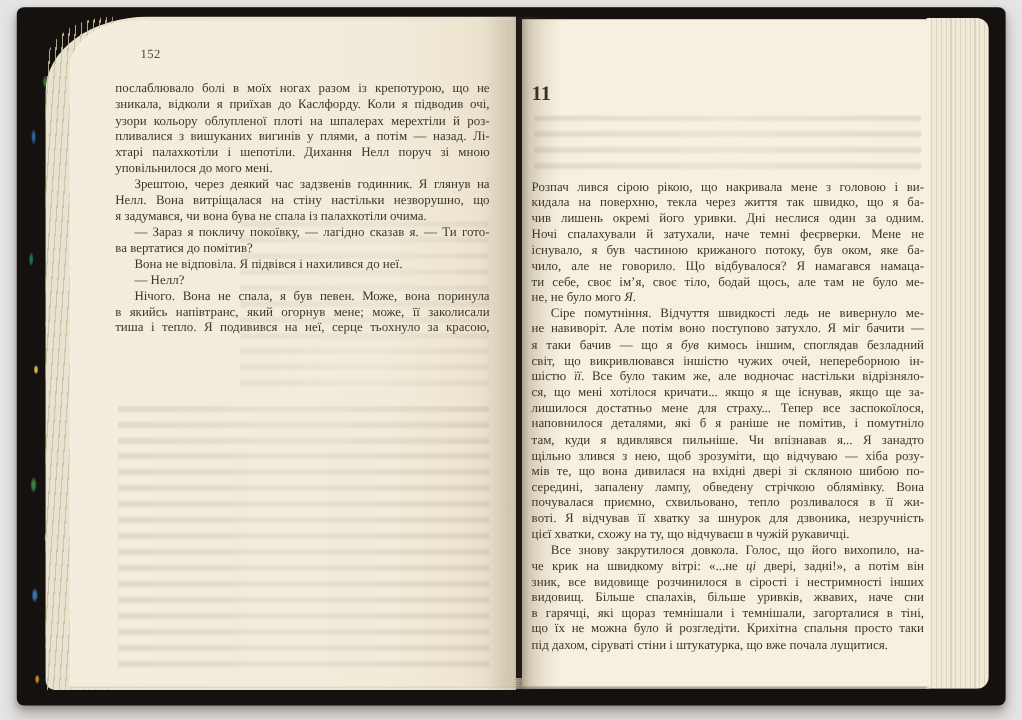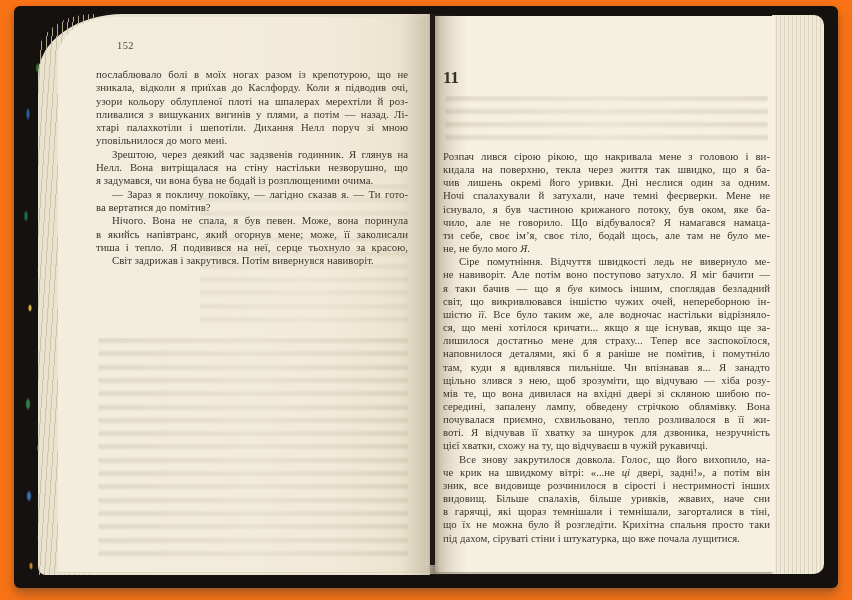--- a/index.html
+++ b/index.html
@@ -1,18 +1,18 @@
 <!DOCTYPE html>
 <html><head>
 <meta charset="utf-8">
 <style>
   html,body { margin:0; padding:0; }
   .scene {
     position:relative; width:852px; height:600px;
-    background:#f97316; overflow:hidden;
+    background:#e5e5e5; overflow:hidden;
     font-family:"Liberation Serif", serif;
   }
   
   .cover {
     position:absolute; left:14px; top:6px; width:824px; height:582px;
     background:#14110f; border-radius:6px;
     box-shadow:0 7px 12px rgba(70,60,48,.35), 0 2px 4px rgba(70,60,48,.25);
   }
   .deco-edge {
     position:absolute; left:2px; top:4px; width:36px; height:572px;
@@ -120,33 +120,36 @@
         <div class="line">послаблювало болі в моїх ногах разом із крепотурою, що не</div>
         <div class="line">зникала, відколи я приїхав до Каслфорду. Коли я підводив очі,</div>
         <div class="line">узори кольору облупленої плоті на шпалерах мерехтіли й роз-</div>
         <div class="line">пливалися з вишуканих вигинів у плями, а потім — назад. Лі-</div>
         <div class="line">хтарі палахкотіли і шепотіли. Дихання Нелл поруч зі мною</div>
         <div class="line para-end">уповільнилося до мого мені.</div>
       </div>
       <div class="para indent">
         <div class="line">Зрештою, через деякий час задзвенів годинник. Я глянув на</div>
         <div class="line">Нелл. Вона витріщалася на стіну настільки незворушно, що</div>
-        <div class="line para-end">я задумався, чи вона бува не бодай із розплющеними очима.</div>
+        <div class="line para-end">я задумався, чи вона бува не спала із палахкотіли очима.</div>
       </div>
       <div class="para indent">
         <div class="line">— Зараз я покличу покоївку, — лагідно сказав я. — Ти гото-</div>
         <div class="line para-end">ва вертатися до помітив?</div>
       </div>
       <div class="para indent">
+        <div class="line para-end">Вона не відповіла. Я підвівся і нахилився до неї.</div>
+      </div>
+      <div class="para indent">
+        <div class="line para-end">— Нелл?</div>
+      </div>
+      <div class="para indent">
         <div class="line">Нічого. Вона не спала, я був певен. Може, вона поринула</div>
         <div class="line">в якийсь напівтранс, який огорнув мене; може, її заколисали</div>
         <div class="line">тиша і тепло. Я подивився на неї, серце тьохнуло за красою,</div>
-      </div>
-      <div class="para indent">
-        <div class="line para-end">Світ задрижав і закрутився. Потім вивернувся навиворіт.</div>
       </div>
     </div>
 
   <div class="chapter">11</div>
 
   <div class="body-text body-right">
       <div class="para">
         <div class="line">Розпач лився сірою рікою, що накривала мене з головою і ви-</div>
         <div class="line">кидала на поверхню, текла через життя так швидко, що я ба-</div>
         <div class="line">чив лишень окремі його уривки. Дні неслися один за одним.</div>

